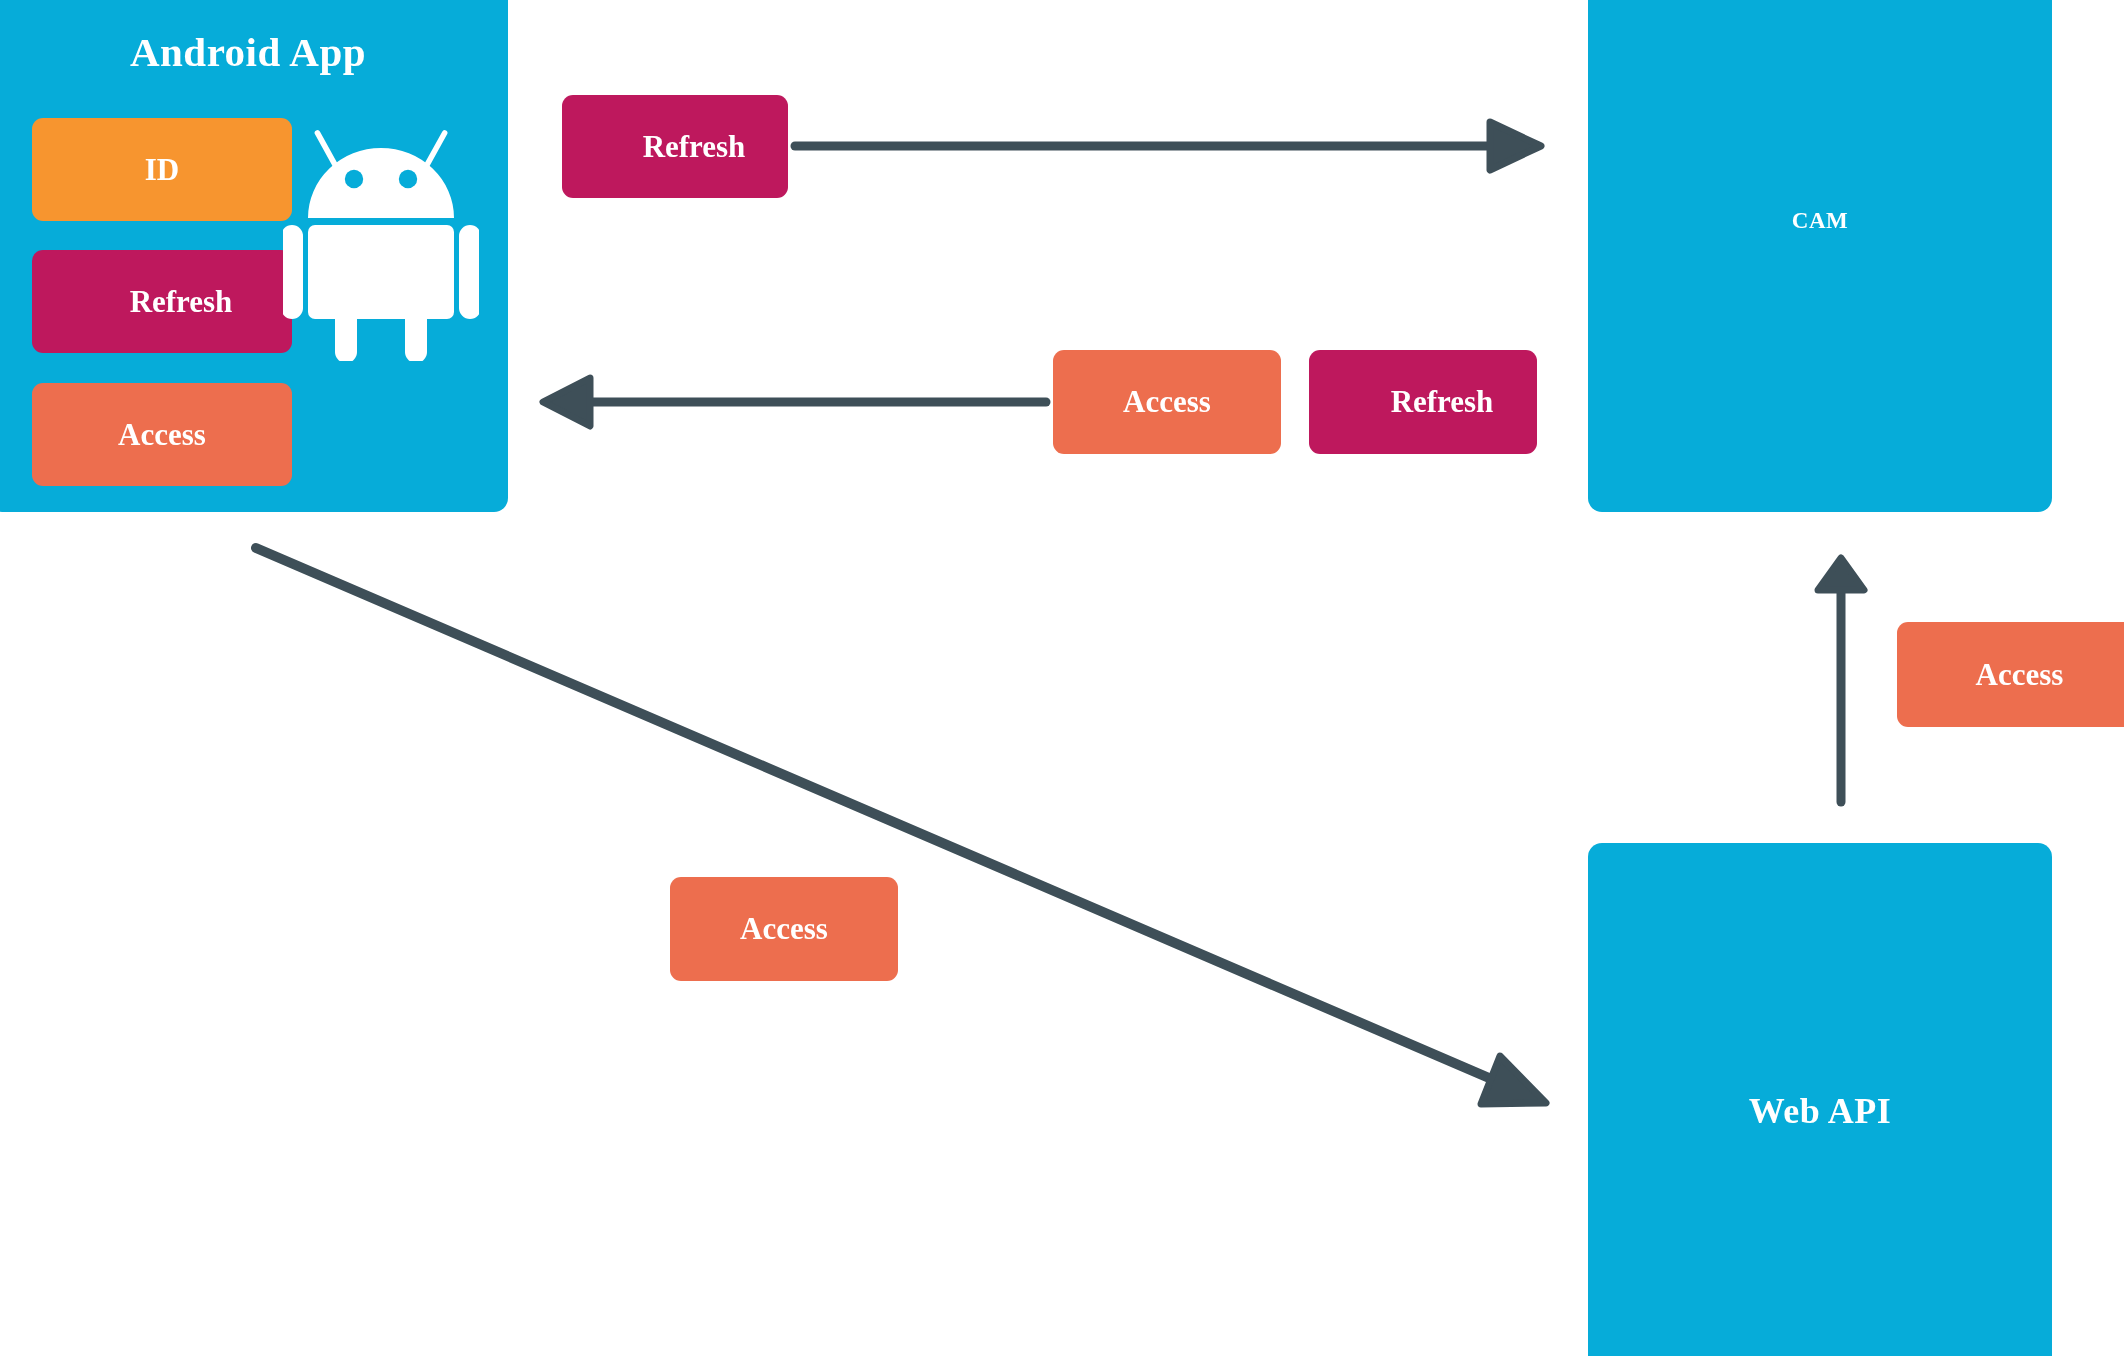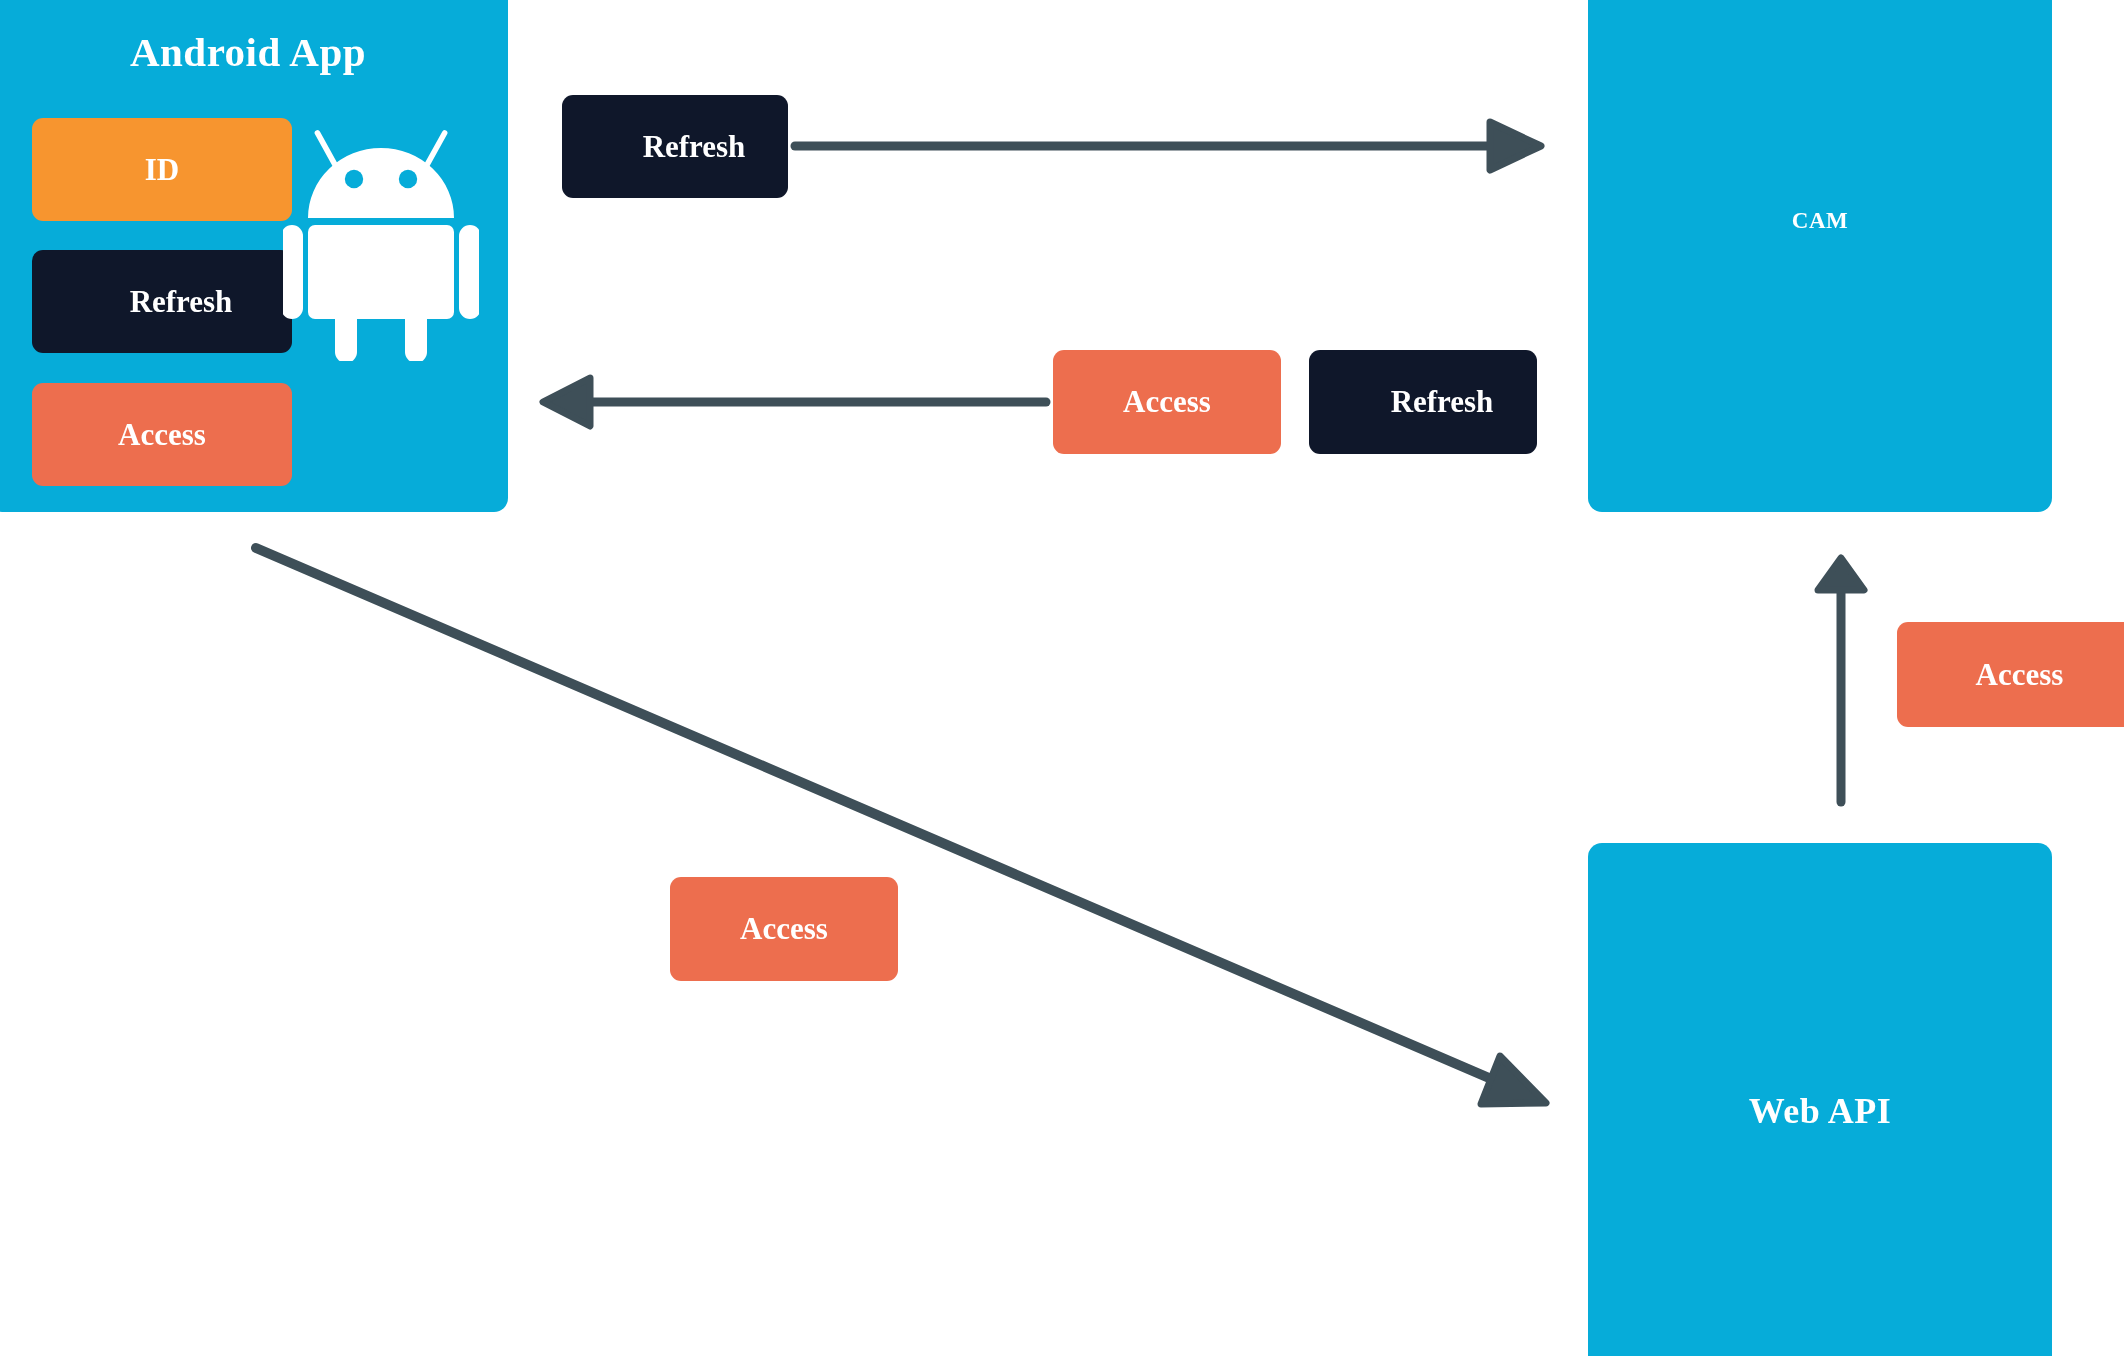--- a/index.html
+++ b/index.html
@@ -53,21 +53,21 @@
     position: absolute;
     border-radius: 11px;
     display: flex;
     align-items: center;
     justify-content: center;
     color: #ffffff;
     font-weight: bold;
     box-sizing: border-box;
   }
   .chip.orange { background: #F7952F; }
-  .chip.green  { background: #0f172a; padding-left: 38px; }
+  .chip.green  { background: #be185d; padding-left: 38px; }
   .chip.red    { background: #ED6E4E; }
 
   .chip-in-app {
     left: 44px;
     width: 260px;
     height: 103px;
     font-size: 31px;
   }
   #chip-id      { top: 132px; }
   #chip-refresh { top: 264px; }

